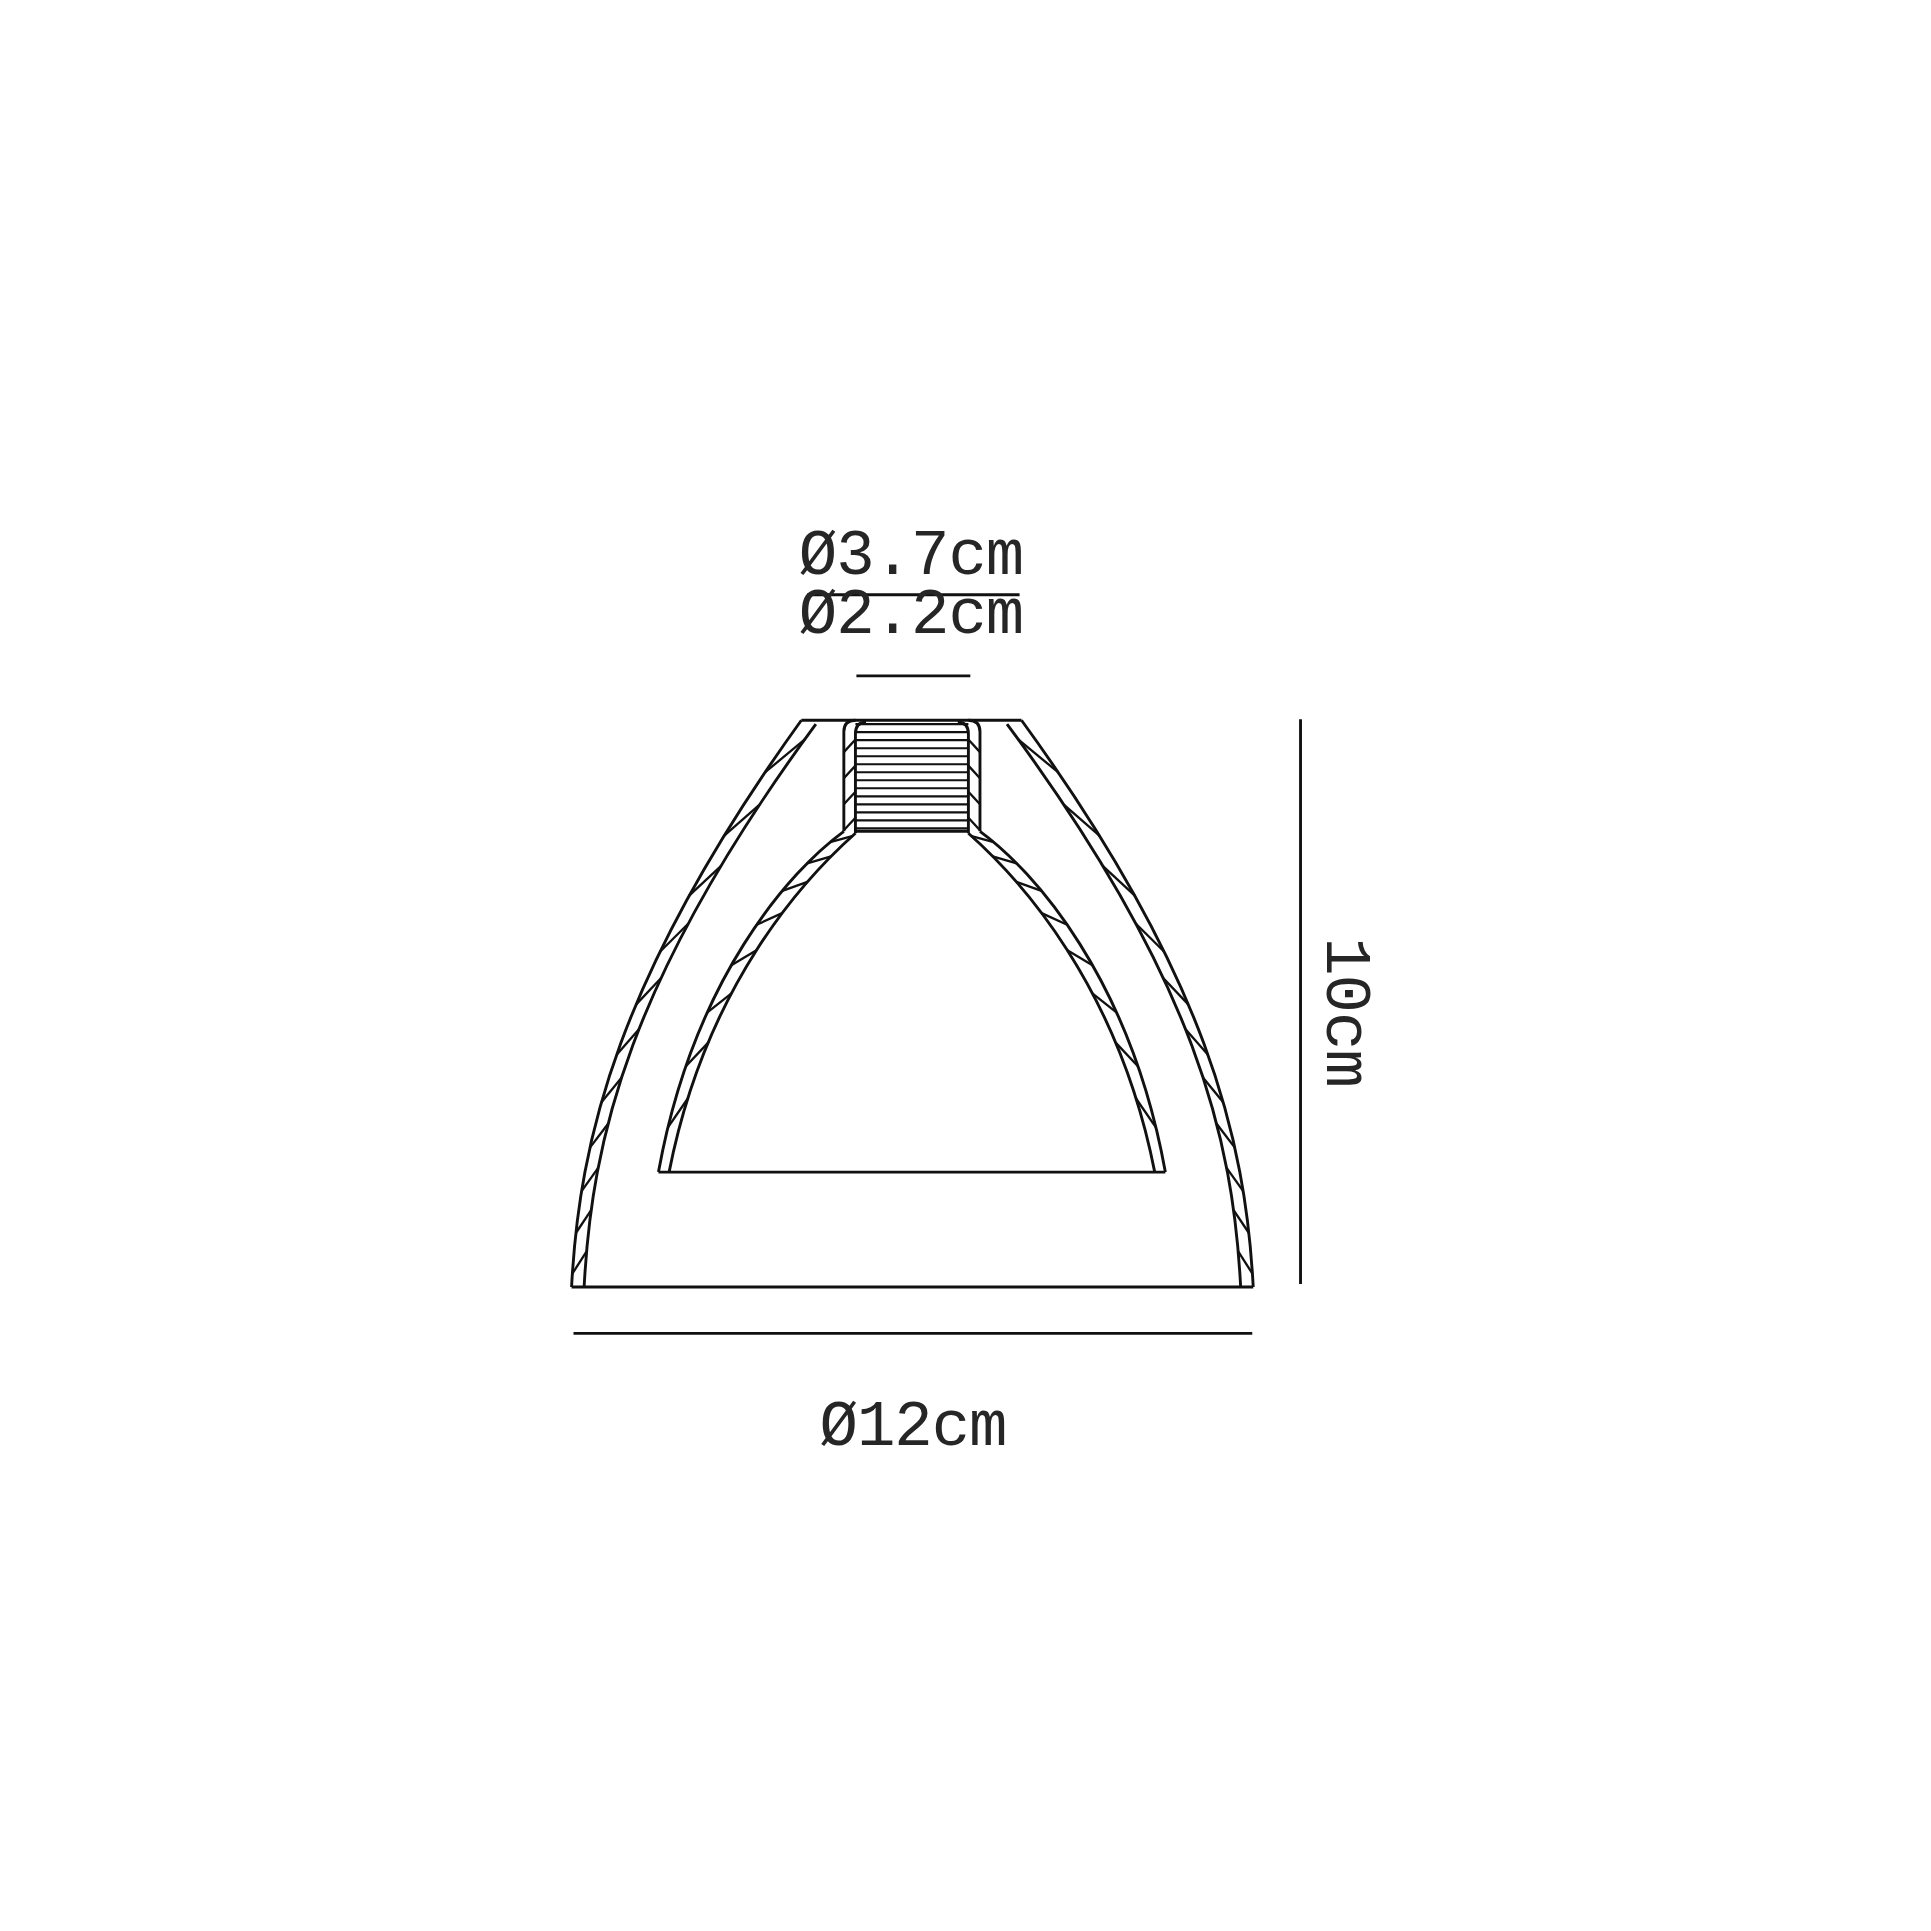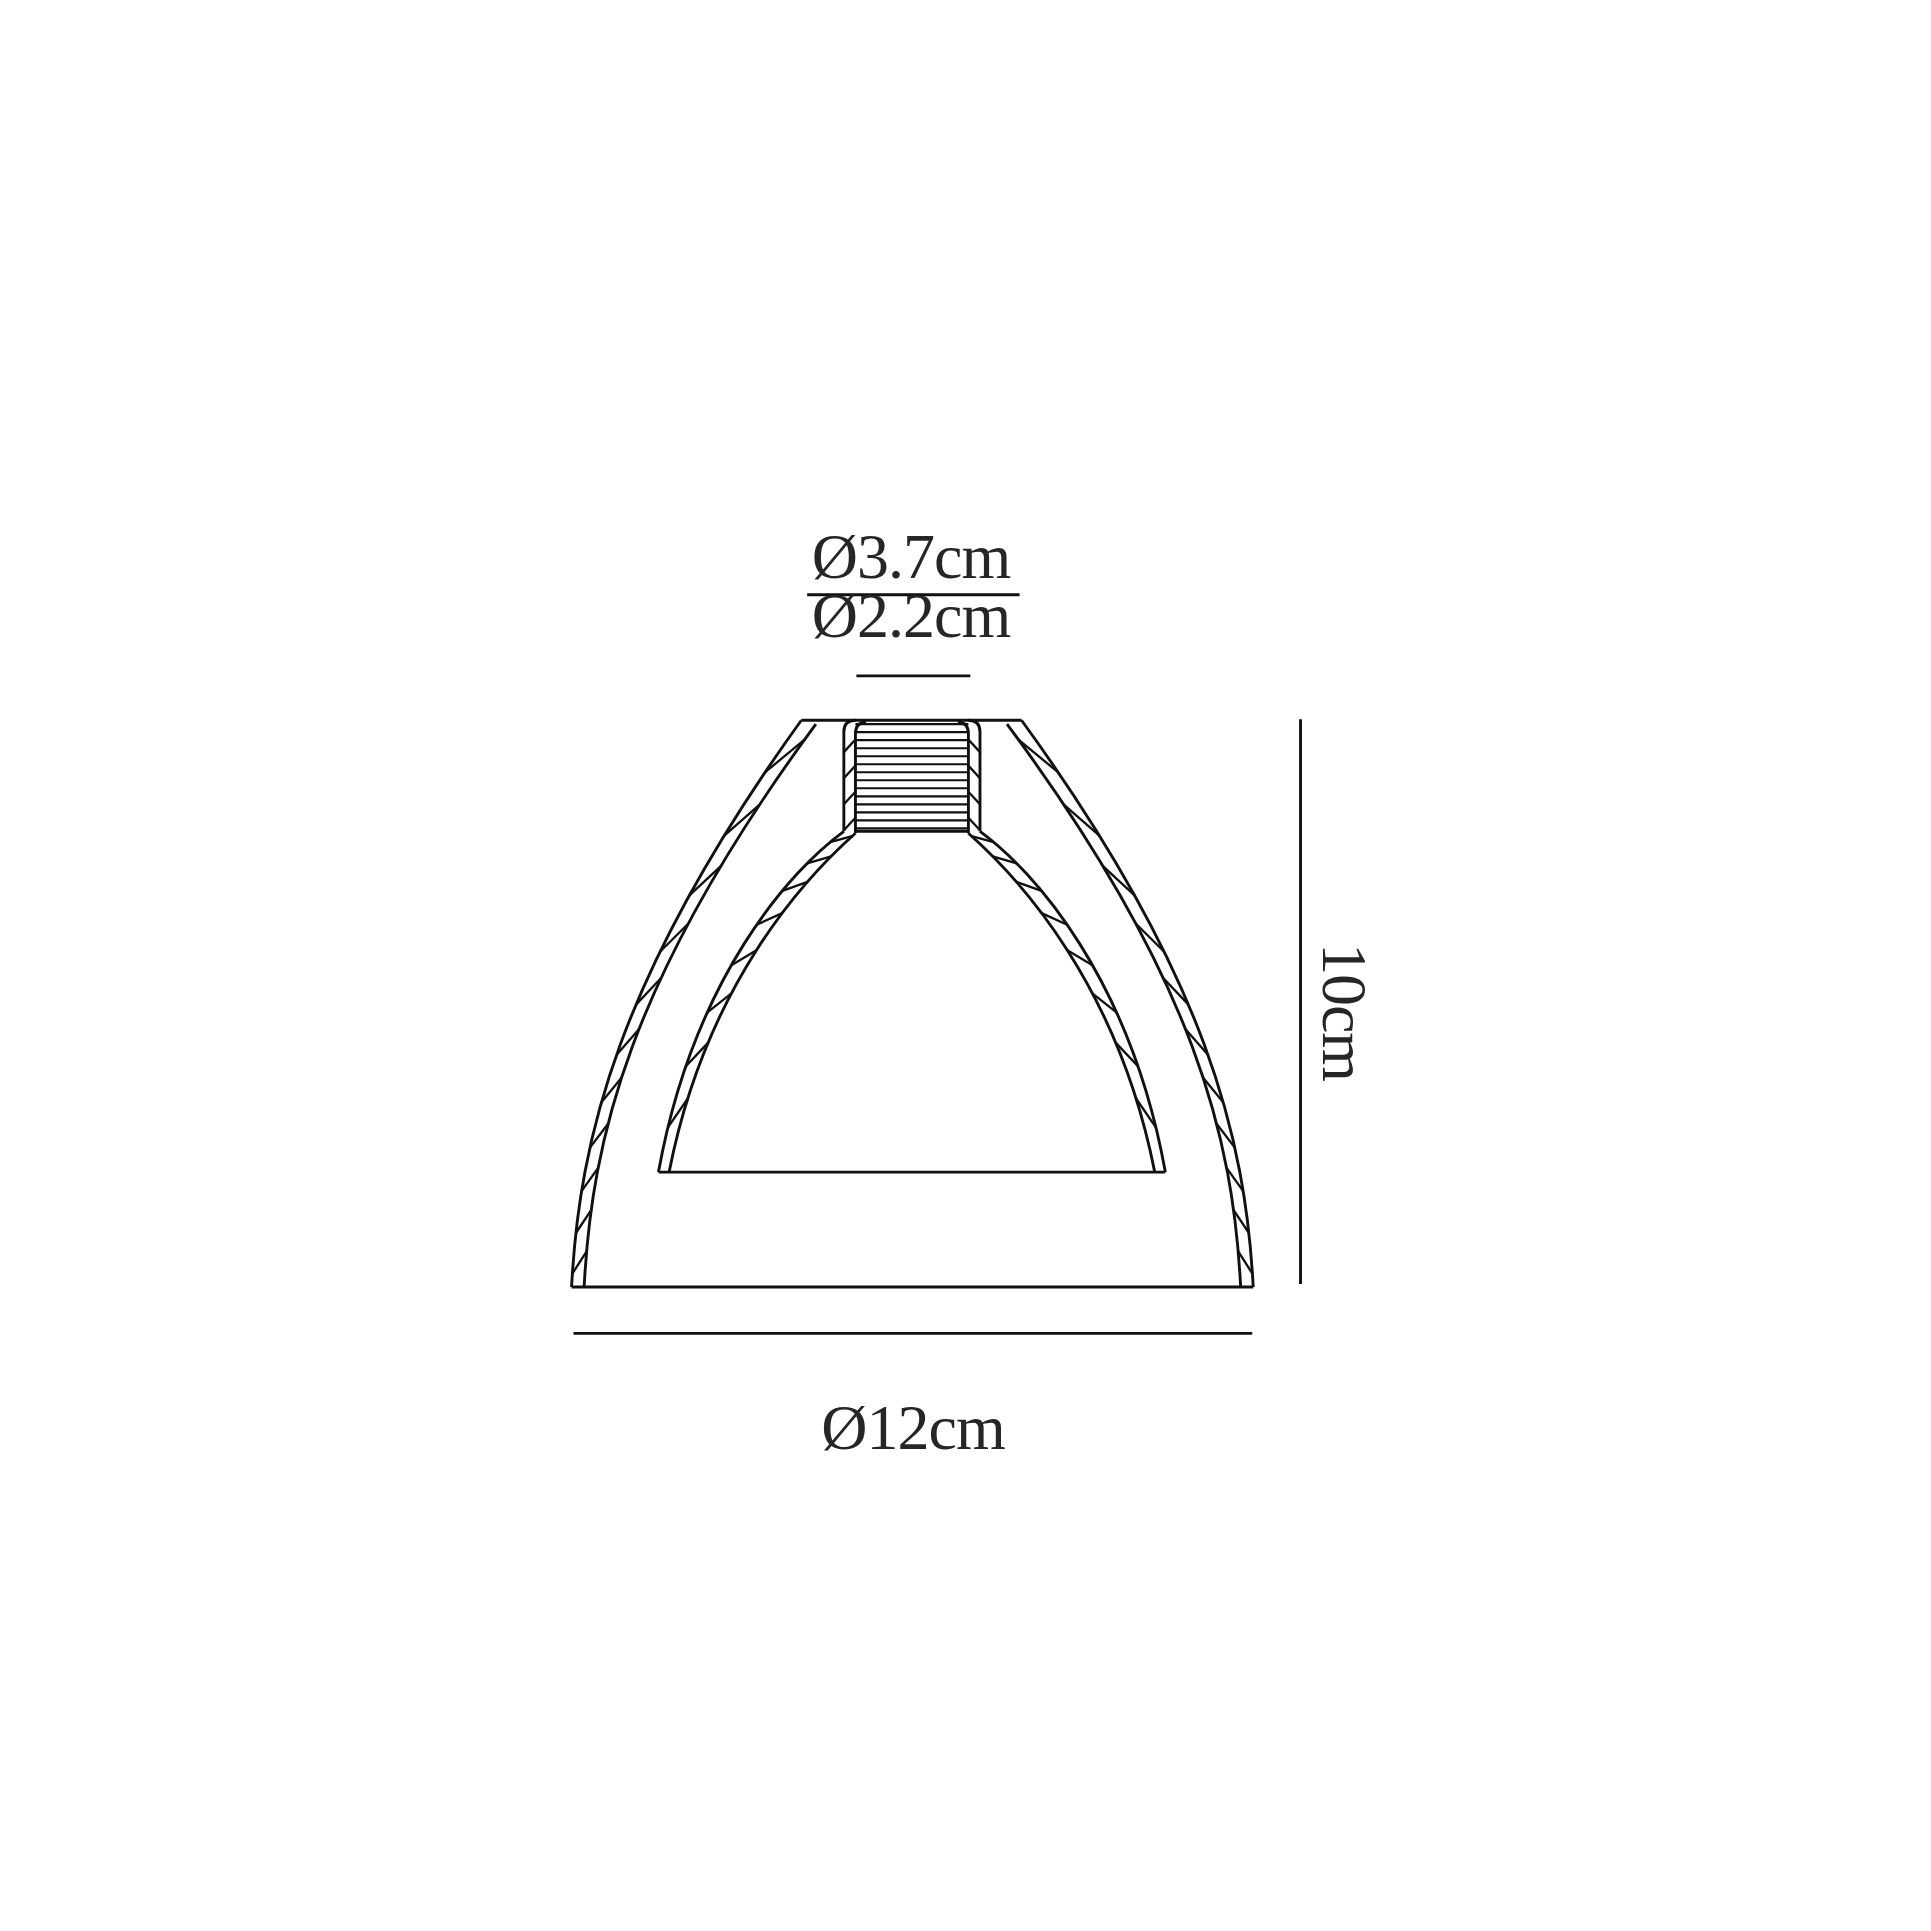--- a/index.html
+++ b/index.html
@@ -6,21 +6,21 @@
     --line:#111111;
     --text:#262626;
     --bg:#ffffff;
   }
   html,body{margin:0;padding:0;background:var(--bg);}
   .stage{
     position:relative;
     width:1931px;height:1931px;
     background:var(--bg);
     overflow:hidden;
-    font-family:Liberation Serif, serif;
+    font-family:Liberation Mono, monospace;
   }
   .stage svg{position:absolute;left:0;top:0;}
   .dim-label{
     position:absolute;
     transform:translate(-50%,-50%);
     font-size:64px;
     letter-spacing:-1px;
     color:var(--text);
     white-space:nowrap;
     line-height:1;

